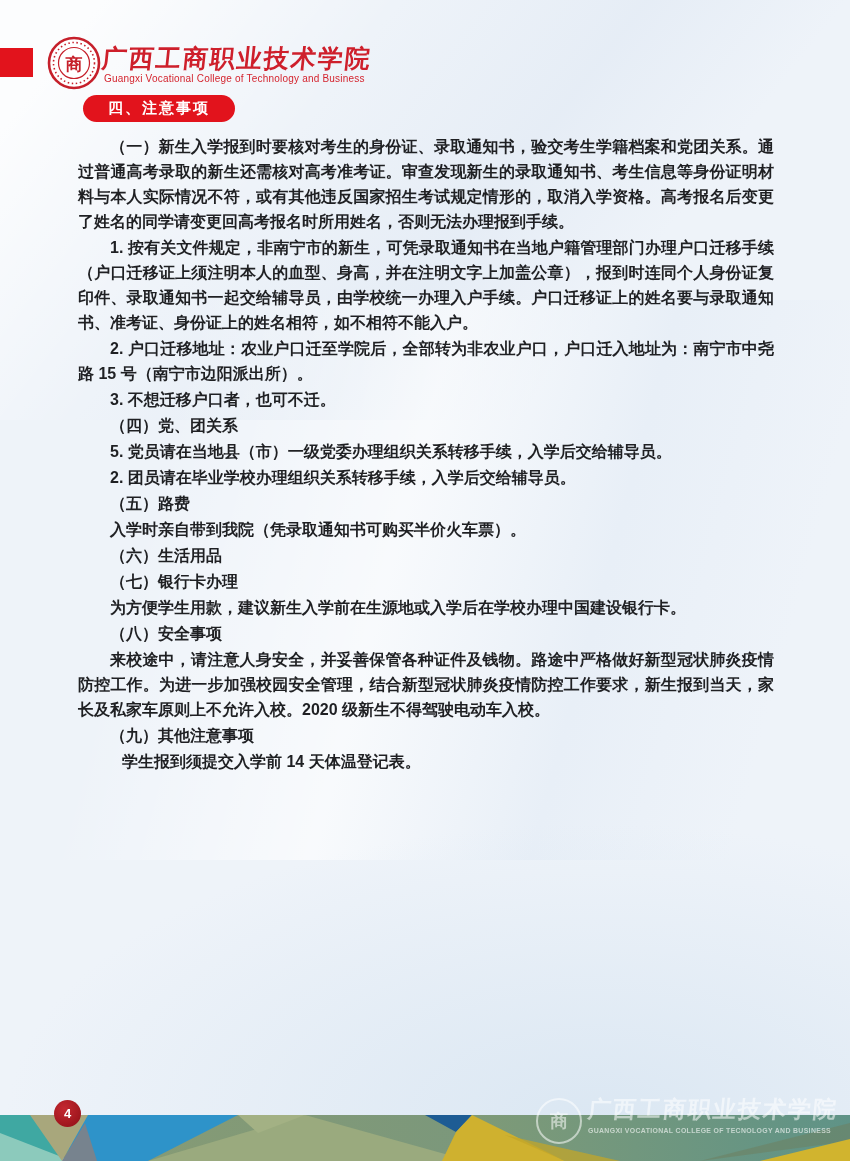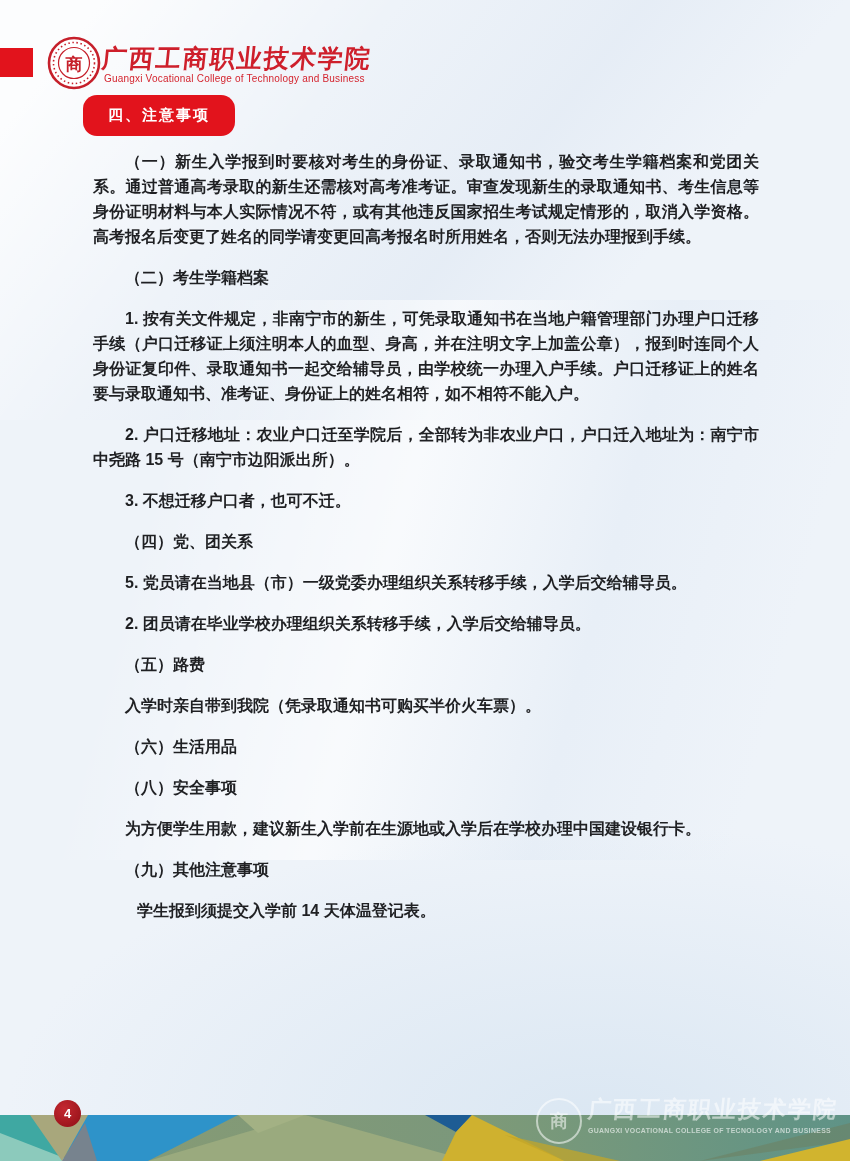--- a/index.html
+++ b/index.html
@@ -25,30 +25,30 @@
     font-family:"Liberation Serif","DejaVu Serif",serif;
     font-size:25px;font-weight:bold;color:#ce1f2b;
     transform:skewX(-6deg);letter-spacing:2px;white-space:nowrap;}
   .school-en{
     position:absolute;left:104px;top:73px;font-size:10px;color:#d4242e;
     letter-spacing:.2px;white-space:nowrap;}
 
   
   .banner{
     position:absolute;left:83px;top:95px;height:27px;min-width:98px;
-    background:#e2131c;border-radius:14px;padding:7px 25px;
+    background:#e2131c;border-radius:14px;padding:0 25px;
     display:flex;align-items:center;justify-content:center;
     color:#ffffff;font-size:15px;font-weight:bold;letter-spacing:2px;white-space:nowrap;}
 
   
   .content{
     position:absolute;left:77px;top:133px;width:698px;
     font-size:16px;font-weight:bold;color:#1f2023;line-height:25px;
     text-align:justify;}
-  .content p{margin:16px;text-indent:2em;}
+  .content p{margin:1px;text-indent:2em;}
   .content p.deep{text-indent:2.75em;}
 
   
   .band{position:absolute;left:0;top:1115px;width:850px;height:46px;}
   .page-dot{
     position:absolute;left:54px;top:1100px;width:27px;height:27px;border-radius:50%;
     background:radial-gradient(circle at 38% 32%, #c42830, #9c151c 75%);
     display:flex;align-items:center;justify-content:center;
     color:#fff;font-size:13px;font-weight:bold;}
   .watermark{
@@ -83,32 +83,33 @@
 
 <div class="school-cn">广西工商职业技术学院</div>
 <div class="school-en">Guangxi Vocational College of Technology and Business</div>
 
 <div class="banner">
   <span>四、注意事项</span>
 </div>
 
 <div class="content">
     <p>（一）新生入学报到时要核对考生的身份证、录取通知书，验交考生学籍档案和党团关系。通过普通高考录取的新生还需核对高考准考证。审查发现新生的录取通知书、考生信息等身份证明材料与本人实际情况不符，或有其他违反国家招生考试规定情形的，取消入学资格。高考报名后变更了姓名的同学请变更回高考报名时所用姓名，否则无法办理报到手续。</p>
-    <p>（二）考生学籍档案</p>
     <p>1. 按有关文件规定，非南宁市的新生，可凭录取通知书在当地户籍管理部门办理户口迁移手续（户口迁移证上须注明本人的血型、身高，并在注明文字上加盖公章），报到时连同个人身份证复印件、录取通知书一起交给辅导员，由学校统一办理入户手续。户口迁移证上的姓名要与录取通知书、准考证、身份证上的姓名相符，如不相符不能入户。</p>
     <p>2. 户口迁移地址：农业户口迁至学院后，全部转为非农业户口，户口迁入地址为：南宁市中尧路 15 号（南宁市边阳派出所）。</p>
     <p>3. 不想迁移户口者，也可不迁。</p>
     <p>（四）党、团关系</p>
     <p>5. 党员请在当地县（市）一级党委办理组织关系转移手续，入学后交给辅导员。</p>
     <p>2. 团员请在毕业学校办理组织关系转移手续，入学后交给辅导员。</p>
     <p>（五）路费</p>
     <p>入学时亲自带到我院（凭录取通知书可购买半价火车票）。</p>
     <p>（六）生活用品</p>
+    <p>（七）银行卡办理</p>
+    <p>为方便学生用款，建议新生入学前在生源地或入学后在学校办理中国建设银行卡。</p>
     <p>（八）安全事项</p>
-    <p>为方便学生用款，建议新生入学前在生源地或入学后在学校办理中国建设银行卡。</p>
+    <p>来校途中，请注意人身安全，并妥善保管各种证件及钱物。路途中严格做好新型冠状肺炎疫情防控工作。为进一步加强校园安全管理，结合新型冠状肺炎疫情防控工作要求，新生报到当天，家长及私家车原则上不允许入校。2020 级新生不得驾驶电动车入校。</p>
     <p>（九）其他注意事项</p>
     <p class="deep">学生报到须提交入学前 14 天体温登记表。</p>
   </div>
 
 <svg class="band" viewBox="0 0 850 46" preserveAspectRatio="none">
   <defs>
     <linearGradient id="gOlive" x1="0" y1="0" x2="1" y2="0">
       <stop offset="0" stop-color="#8a9c72"></stop>
         <stop offset="1" stop-color="#6f9483"></stop>
     </linearGradient>

